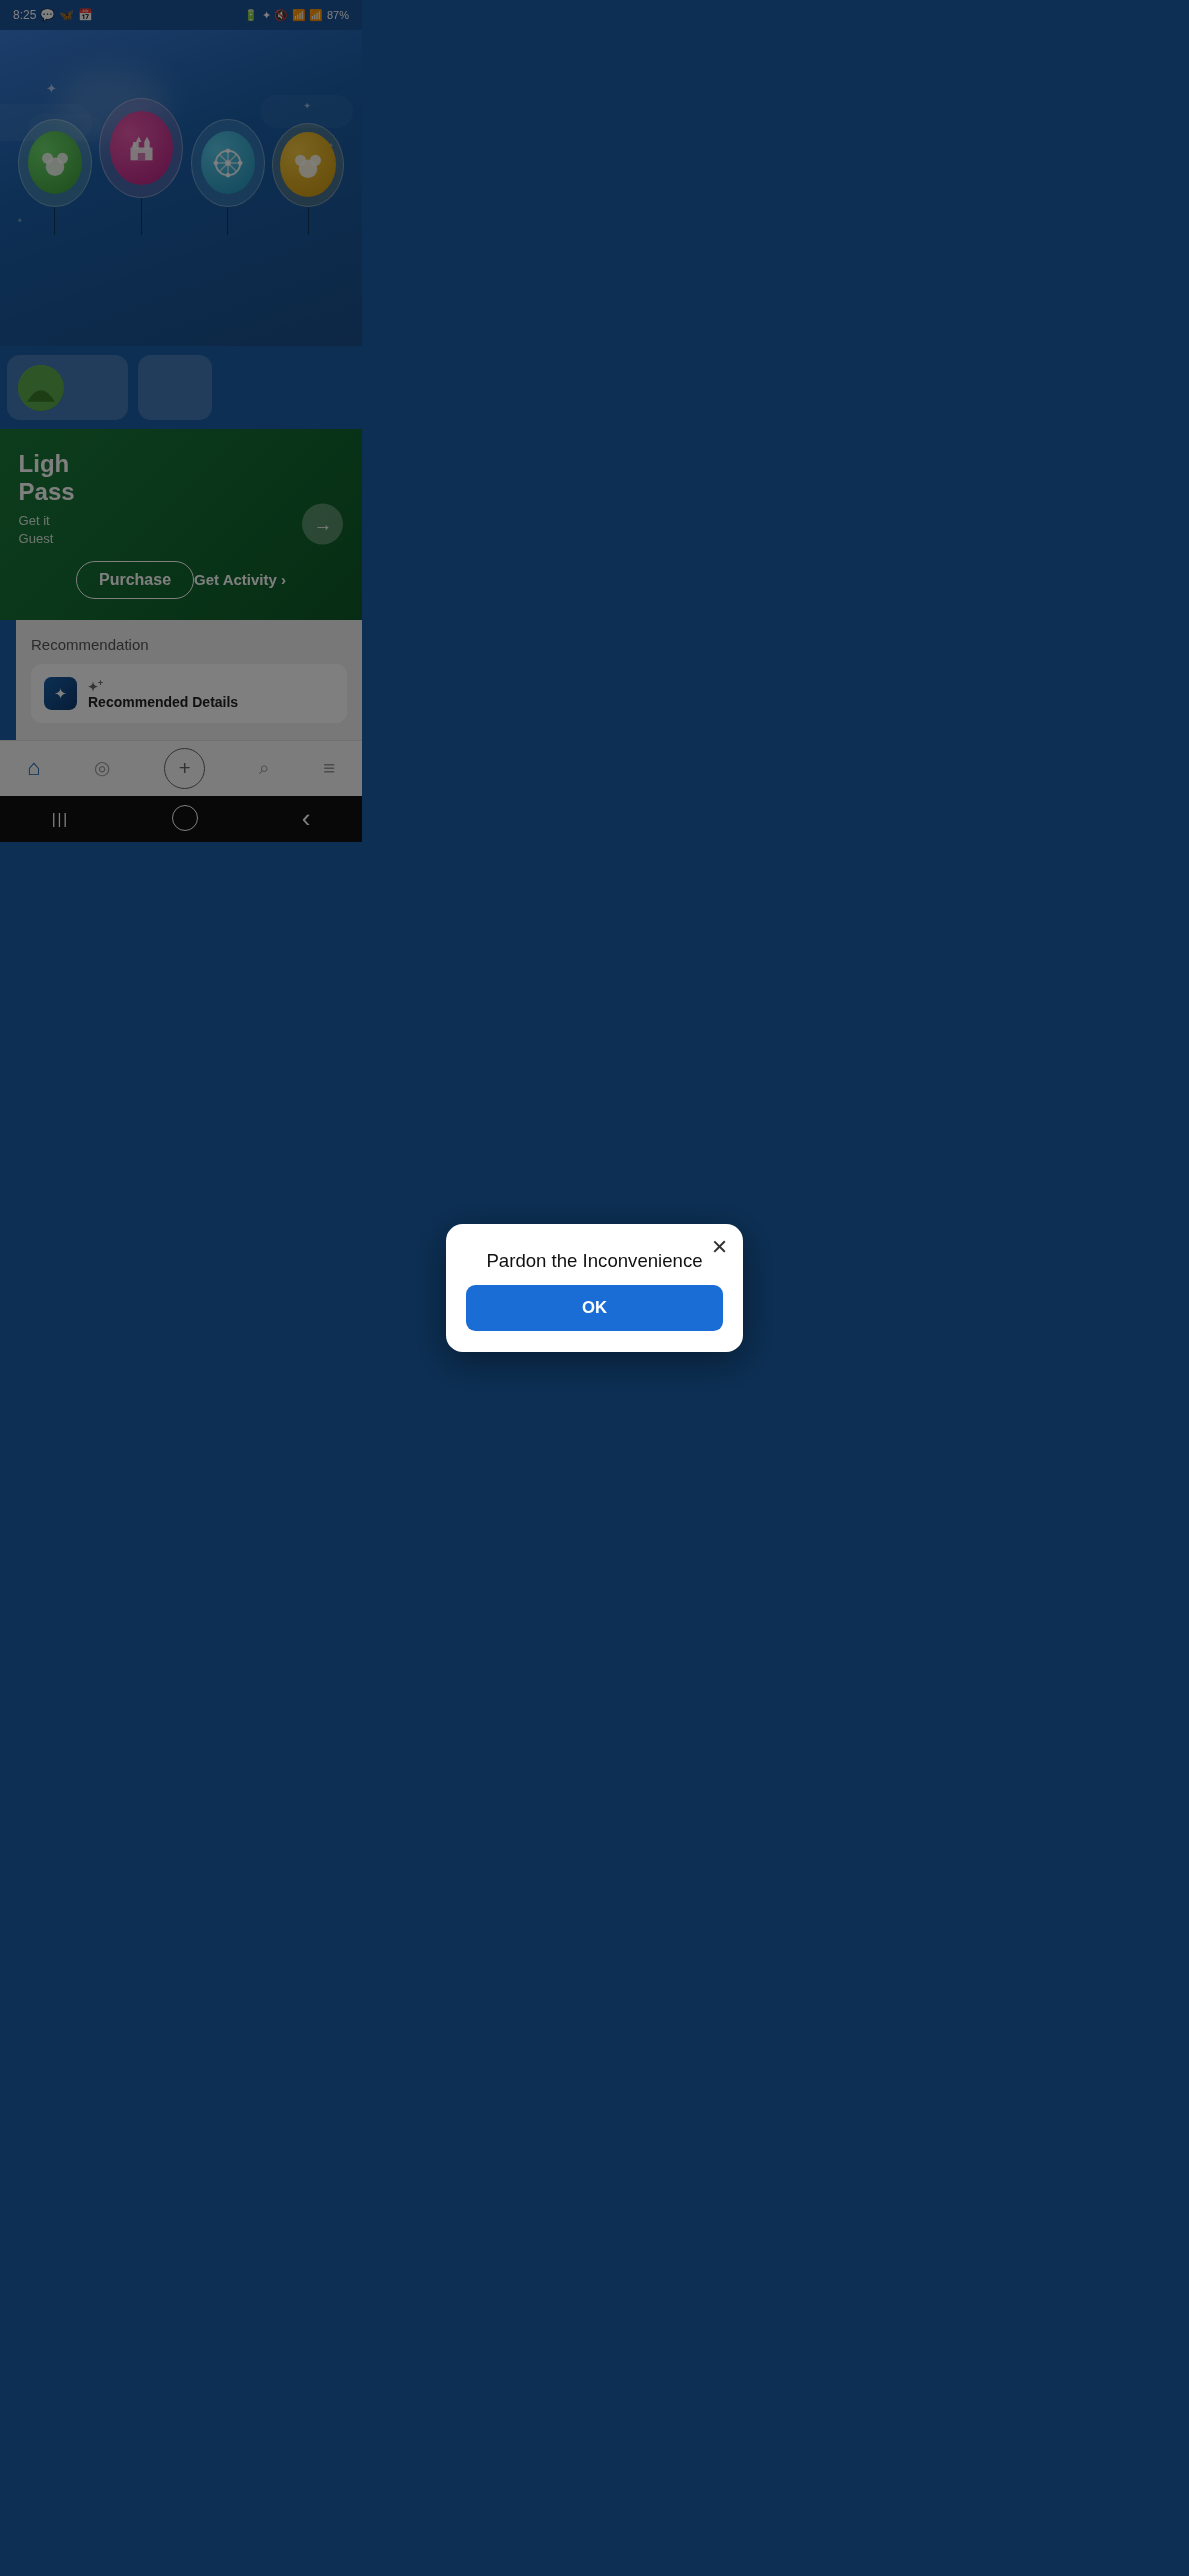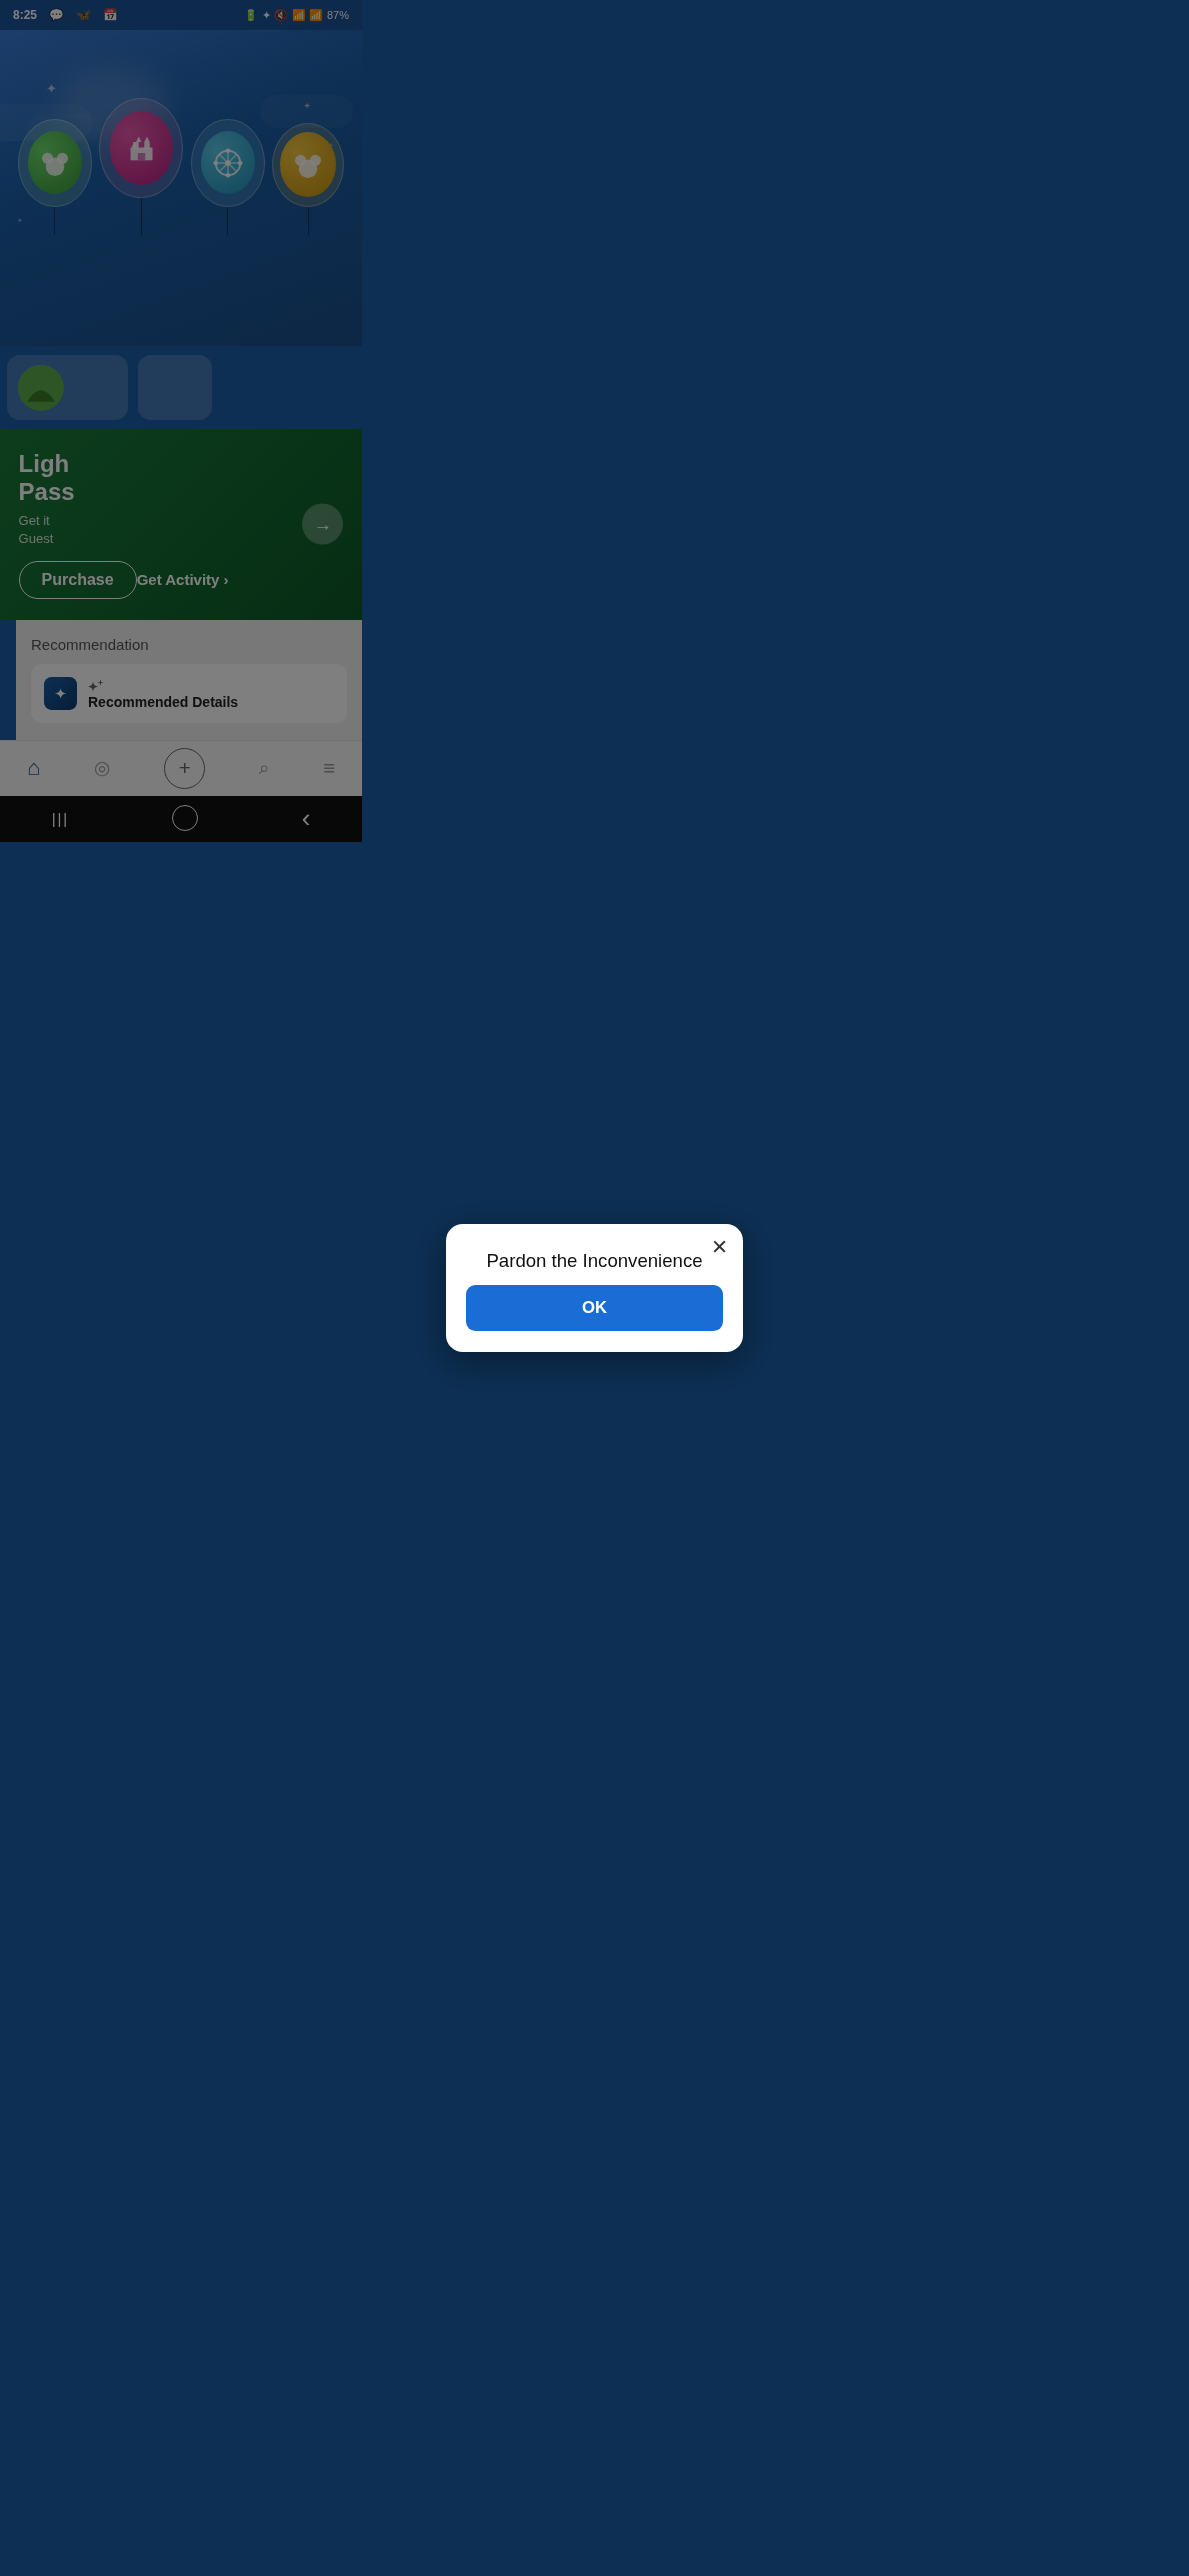--- a/index.html
+++ b/index.html
@@ -19,23 +19,23 @@
       background: #1a5296;
       display: flex;
       justify-content: space-between;
       align-items: center;
       padding: 5.6px 13px;
       height: 30px;
     }
     .status-left {
       display: flex;
       align-items: flex-start;
-      gap: 12px;
+      gap: 4px;
       font-size: 12px;
-      font-weight: 700;
+      font-weight: 400;
       color: white;
     }
     .status-right {
       display: flex;
       align-items: center;
       gap: 3.7px;
       font-size: 11px;
       color: white;
     }
 
@@ -203,21 +203,21 @@
 
     .banner-subtitle {
       font-size: 13px;
       color: rgba(255,255,255,0.85);
       margin-bottom: 2.8px;
     }
 
     .banner-actions {
       display: flex;
       align-items: center;
-      justify-content: flex-start;
+      justify-content: center;
       margin-top: 15px;
     }
 
     .purchase-btn {
       background: transparent;
       border: 1.9px solid white;
       border-radius: 23px;
       color: white;
       font-size: 16px;
       font-weight: bold;

